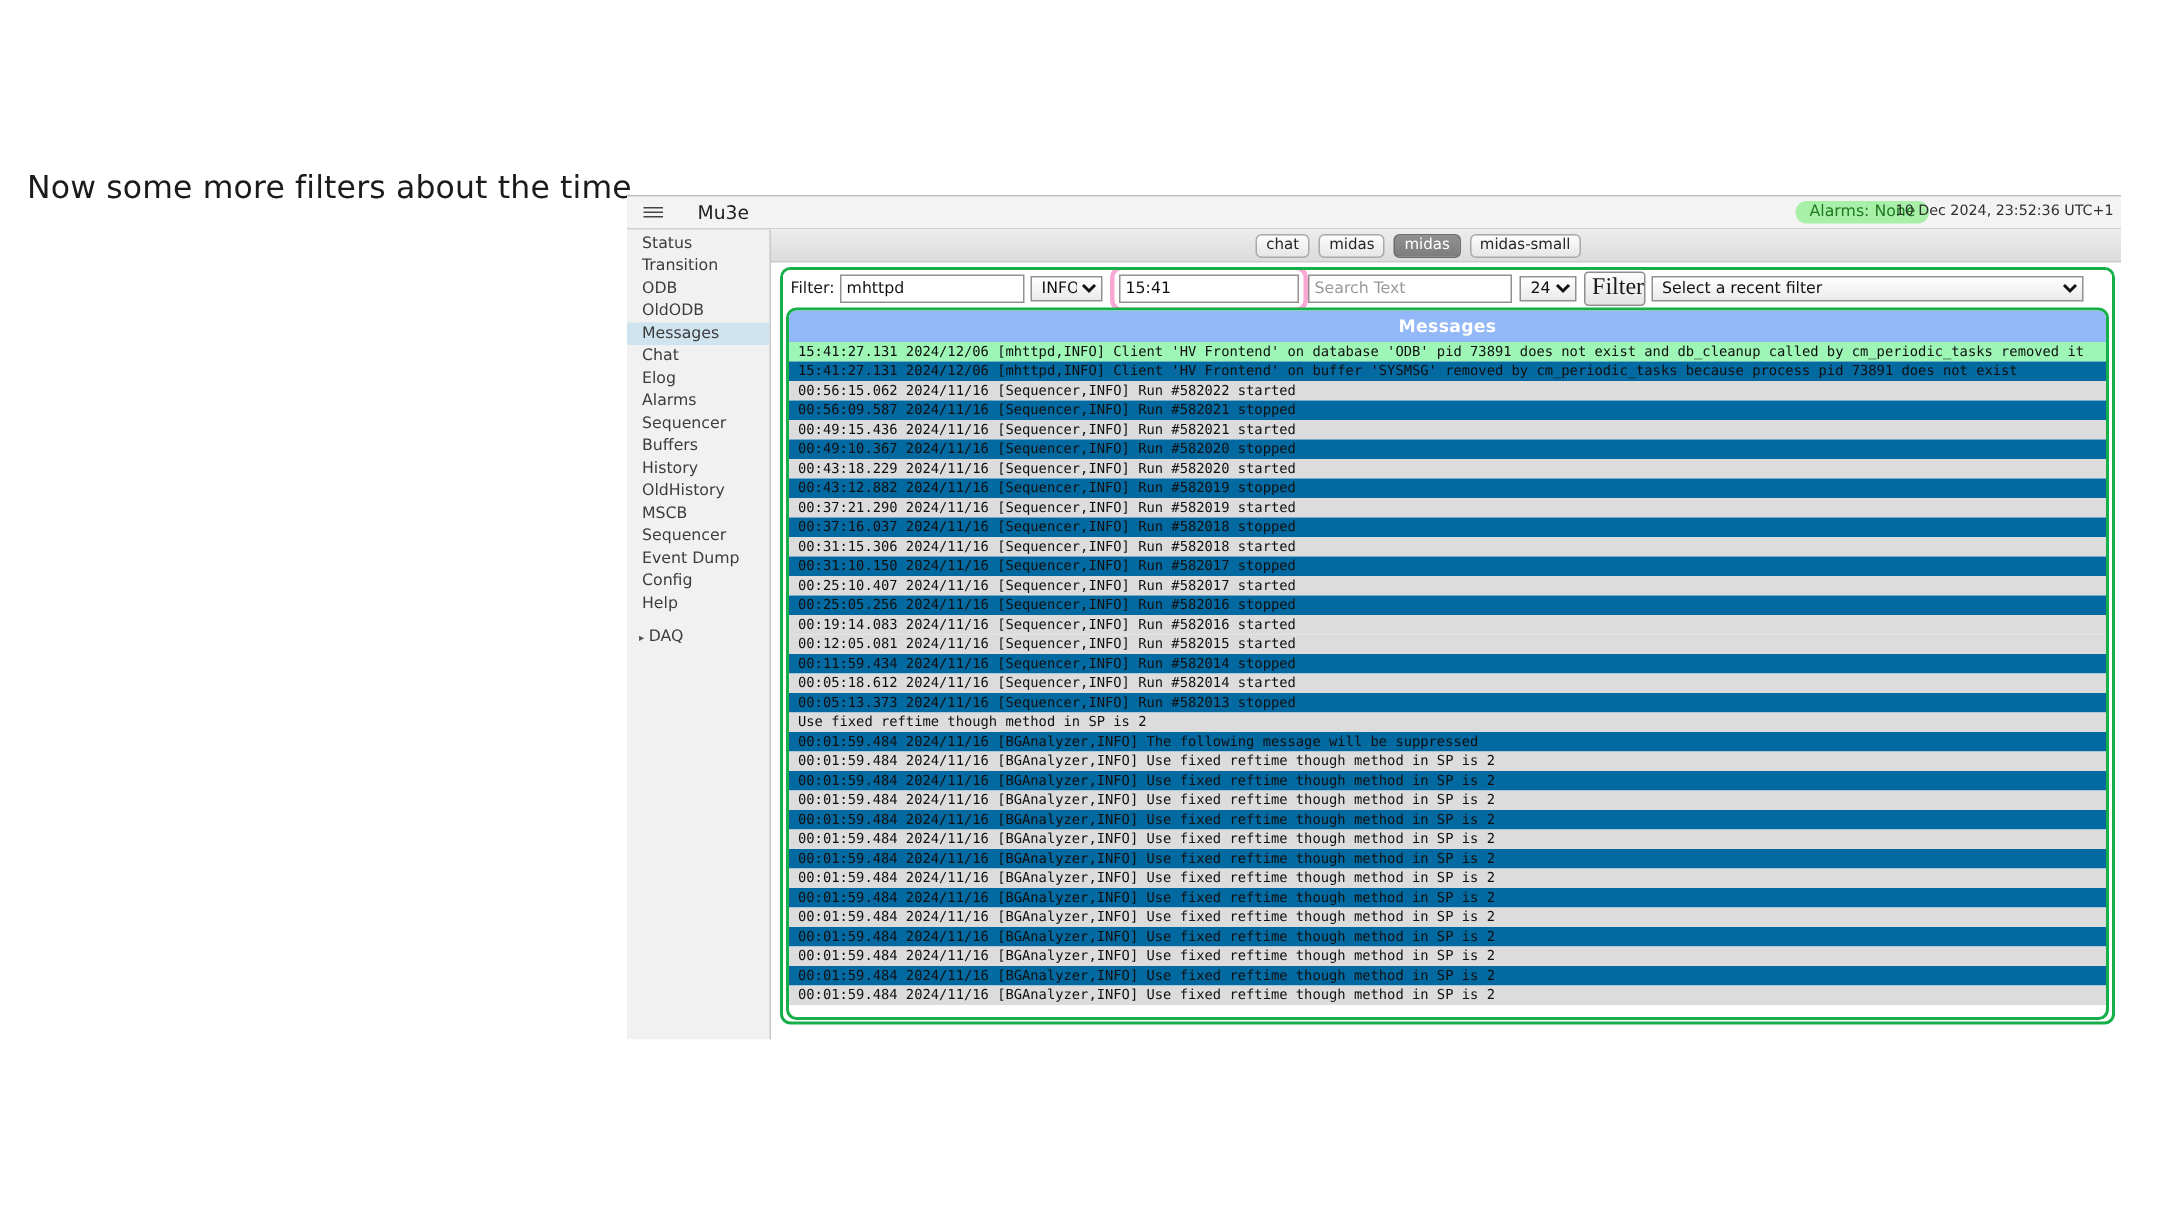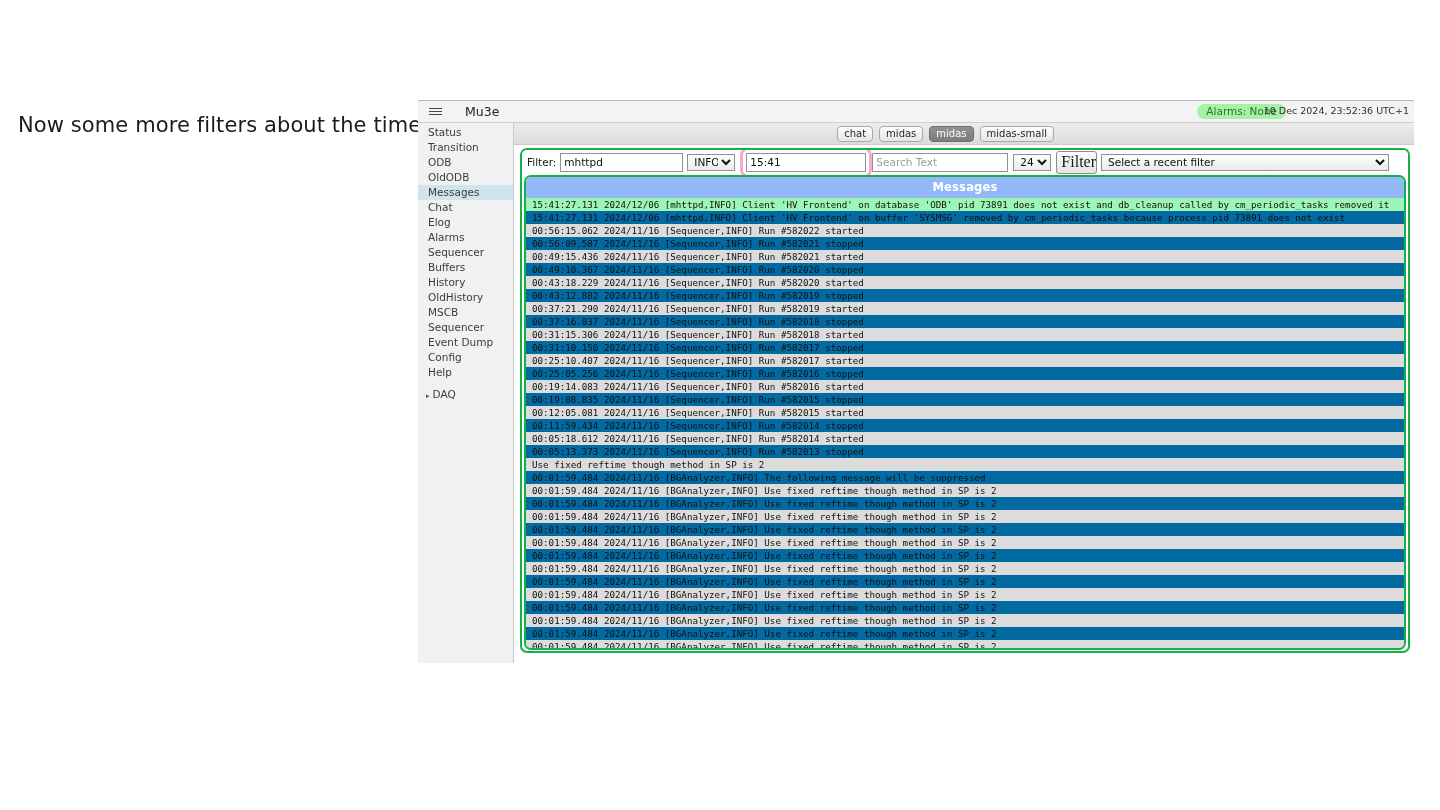--- a/index.html
+++ b/index.html
@@ -28,21 +28,21 @@
     color: #1b1b1b;
     letter-spacing: .1px;
     white-space: nowrap;
     font-family: "DejaVu Sans", sans-serif;
   }
 
   
   #midas-window {
     position: absolute;
     left: 418px;
-    top: 100px;
+    top: 130px;
     width: 996px;
     height: 562px;
     background: #ffffff;
     overflow: hidden;
     border-top: 1px solid #b9b9b9;
   }
 
   
   .topbar {
     position: relative;
@@ -362,21 +362,20 @@
                 <div class="msg-row even">00:49:10.367 2024/11/16 [Sequencer,INFO] Run #582020 stopped</div>
                 <div class="msg-row odd">00:43:18.229 2024/11/16 [Sequencer,INFO] Run #582020 started</div>
                 <div class="msg-row even">00:43:12.882 2024/11/16 [Sequencer,INFO] Run #582019 stopped</div>
                 <div class="msg-row odd">00:37:21.290 2024/11/16 [Sequencer,INFO] Run #582019 started</div>
                 <div class="msg-row even">00:37:16.037 2024/11/16 [Sequencer,INFO] Run #582018 stopped</div>
                 <div class="msg-row odd">00:31:15.306 2024/11/16 [Sequencer,INFO] Run #582018 started</div>
                 <div class="msg-row even">00:31:10.150 2024/11/16 [Sequencer,INFO] Run #582017 stopped</div>
                 <div class="msg-row odd">00:25:10.407 2024/11/16 [Sequencer,INFO] Run #582017 started</div>
                 <div class="msg-row even">00:25:05.256 2024/11/16 [Sequencer,INFO] Run #582016 stopped</div>
                 <div class="msg-row odd">00:19:14.083 2024/11/16 [Sequencer,INFO] Run #582016 started</div>
-                <div class="msg-row even">00:19:08.835 2024/11/16 [Sequencer,INFO] Run #582015 stopped</div>
                 <div class="msg-row odd">00:12:05.081 2024/11/16 [Sequencer,INFO] Run #582015 started</div>
                 <div class="msg-row even">00:11:59.434 2024/11/16 [Sequencer,INFO] Run #582014 stopped</div>
                 <div class="msg-row odd">00:05:18.612 2024/11/16 [Sequencer,INFO] Run #582014 started</div>
                 <div class="msg-row even">00:05:13.373 2024/11/16 [Sequencer,INFO] Run #582013 stopped</div>
                 <div class="msg-row odd">Use fixed reftime though method in SP is 2</div>
                 <div class="msg-row even">00:01:59.484 2024/11/16 [BGAnalyzer,INFO] The following message will be suppressed</div>
                 <div class="msg-row odd">00:01:59.484 2024/11/16 [BGAnalyzer,INFO] Use fixed reftime though method in SP is 2</div>
                 <div class="msg-row even">00:01:59.484 2024/11/16 [BGAnalyzer,INFO] Use fixed reftime though method in SP is 2</div>
                 <div class="msg-row odd">00:01:59.484 2024/11/16 [BGAnalyzer,INFO] Use fixed reftime though method in SP is 2</div>
                 <div class="msg-row even">00:01:59.484 2024/11/16 [BGAnalyzer,INFO] Use fixed reftime though method in SP is 2</div>

